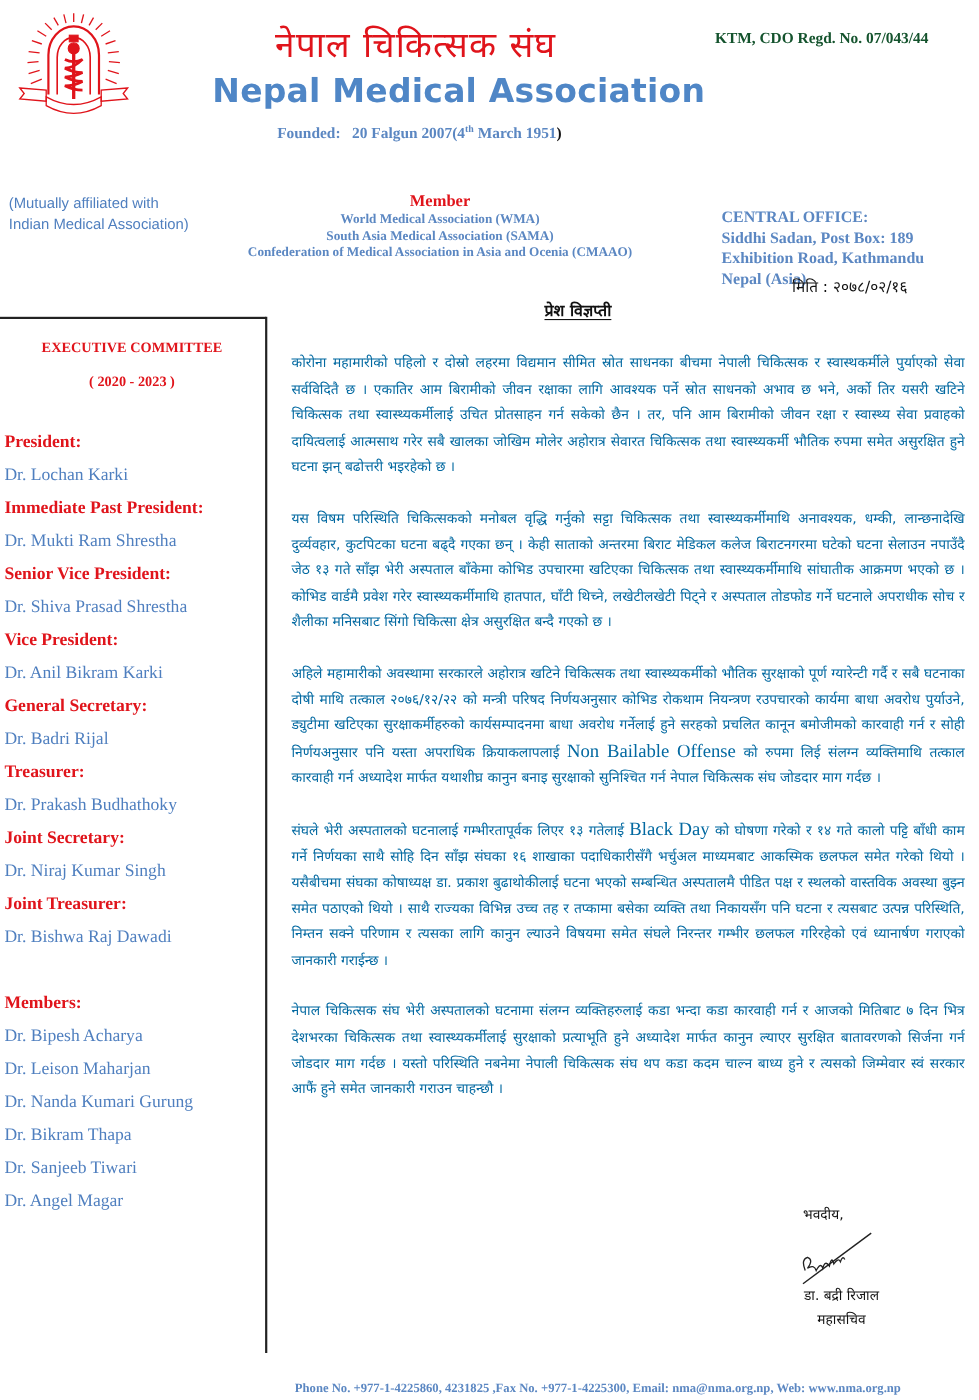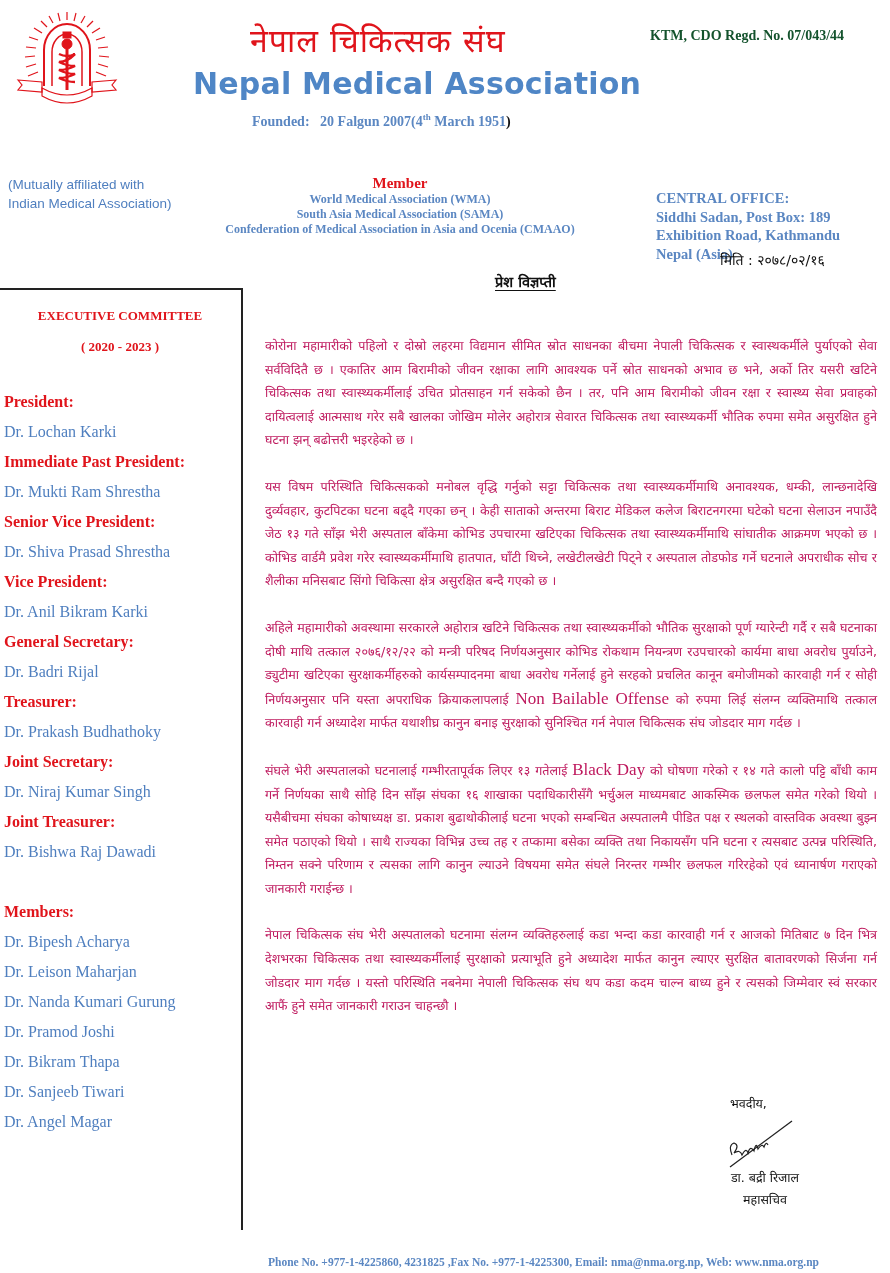--- a/index.html
+++ b/index.html
@@ -24,21 +24,21 @@
     .sidebar-vline { position: absolute; left: 241px; top: 288px; width: 2px; height: 942px; background: #222; }
 
     .committee-head { position: absolute; left: 0; top: 300px; width: 240px; text-align: center; font-weight: bold; font-size: 13px; line-height: 31px; color: #e0141b; }
     .roles { position: absolute; left: 4px; top: 387px; width: 234px; }
     .role-label { font-weight: bold; font-size: 16px; height: 30px; line-height: 30px; color: #e0141b; }
     .role-name { font-size: 16px; height: 30px; line-height: 30px; color: #4f7fbf; }
     .gap { height: 30px; }
 
     .press-title { position: absolute; left: 495px; top: 271px; font-family: "DejaVu Sans", sans-serif; font-weight: bold; font-size: 14.5px; color: #111; text-decoration: underline; text-underline-offset: 3px; }
 
-    .body { position: absolute; left: 265px; top: 318px; width: 612px; font-family: "DejaVu Sans", sans-serif; font-size: 12.6px; line-height: 23.6px; color: #be185d; text-align: justify; margin-top: 16px; }
+    .body { position: absolute; left: 265px; top: 318px; width: 612px; font-family: "DejaVu Sans", sans-serif; font-size: 12.6px; line-height: 23.6px; color: #0369a1; text-align: justify; }
     .body p { margin-bottom: 23px; }
     .body .latin { font-family: "Liberation Serif", serif; font-size: 17px; }
 
     .sign-block { position: absolute; left: 700px; top: 1095px; width: 130px; text-align: center; font-family: "DejaVu Sans", sans-serif; font-size: 12.5px; color: #111; }
     .sign-block .closing { position: absolute; left: 30px; top: 0; }
     .signature { position: absolute; left: 20px; top: 20px; width: 80px; height: 55px; }
     .sign-block .signer { position: absolute; left: 0; width: 130px; top: 74px; }
     .sign-block .designation { position: absolute; left: 0; width: 130px; top: 96px; }
 
     .footer { position: absolute; left: 268px; top: 1256px; font-weight: bold; font-size: 11.5px; color: #5b87c2; white-space: nowrap; }
@@ -139,21 +139,20 @@
   <div class="role-name">Dr. Prakash Budhathoky</div>
   <div class="role-label">Joint Secretary:</div>
   <div class="role-name">Dr. Niraj Kumar Singh</div>
   <div class="role-label">Joint Treasurer:</div>
   <div class="role-name">Dr. Bishwa Raj Dawadi</div>
   <div class="gap"></div>
   <div class="role-label">Members:</div>
   <div class="role-name">Dr. Bipesh Acharya</div>
   <div class="role-name">Dr. Leison Maharjan</div>
   <div class="role-name">Dr. Nanda Kumari Gurung</div>
-  <div class="role-name">Dr. Pramod Joshi</div>
   <div class="role-name">Dr. Bikram Thapa</div>
   <div class="role-name">Dr. Sanjeeb Tiwari</div>
   <div class="role-name">Dr. Angel Magar</div>
 </div>
 
 <div class="press-title">प्रेश विज्ञप्ती</div>
 
 <div class="body">
   <p>कोरोना महामारीको पहिलो र दोस्रो लहरमा विद्यमान सीमित स्रोत साधनका बीचमा नेपाली चिकित्सक र स्वास्थकर्मीले पुर्याएको सेवा सर्वविदितै छ । एकातिर आम बिरामीको जीवन रक्षाका लागि आवश्यक पर्ने स्रोत साधनको अभाव छ भने, अर्को तिर यसरी खटिने चिकित्सक तथा स्वास्थ्यकर्मीलाई उचित प्रोतसाहन गर्न सकेको छैन । तर, पनि आम बिरामीको जीवन रक्षा र स्वास्थ्य सेवा प्रवाहको दायित्वलाई आत्मसाथ गरेर सबै खालका जोखिम मोलेर अहोरात्र सेवारत चिकित्सक तथा स्वास्थ्यकर्मी भौतिक रुपमा समेत असुरक्षित हुने घटना झन् बढोत्तरी भइरहेको छ ।</p>
   <p>

